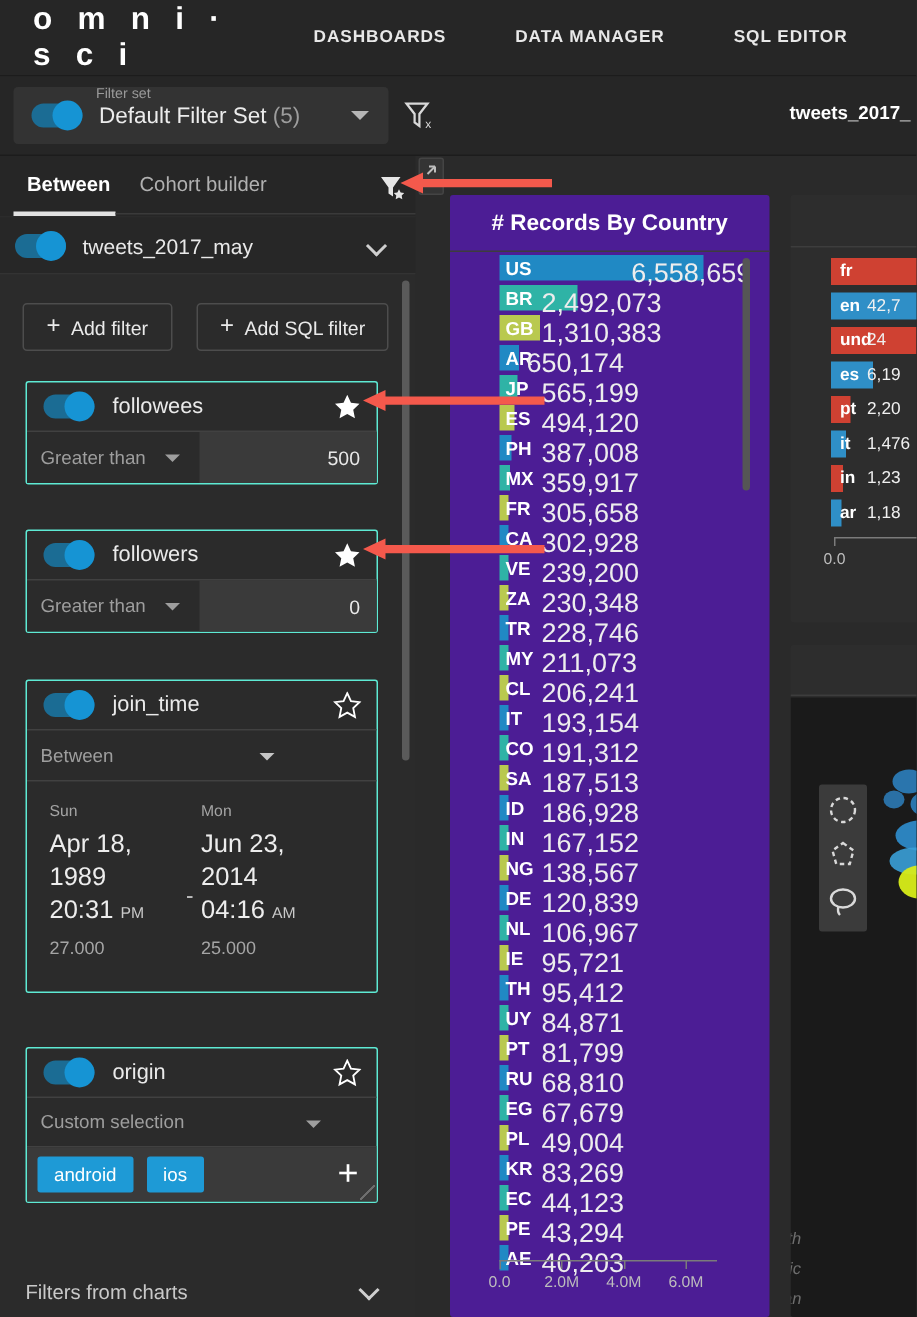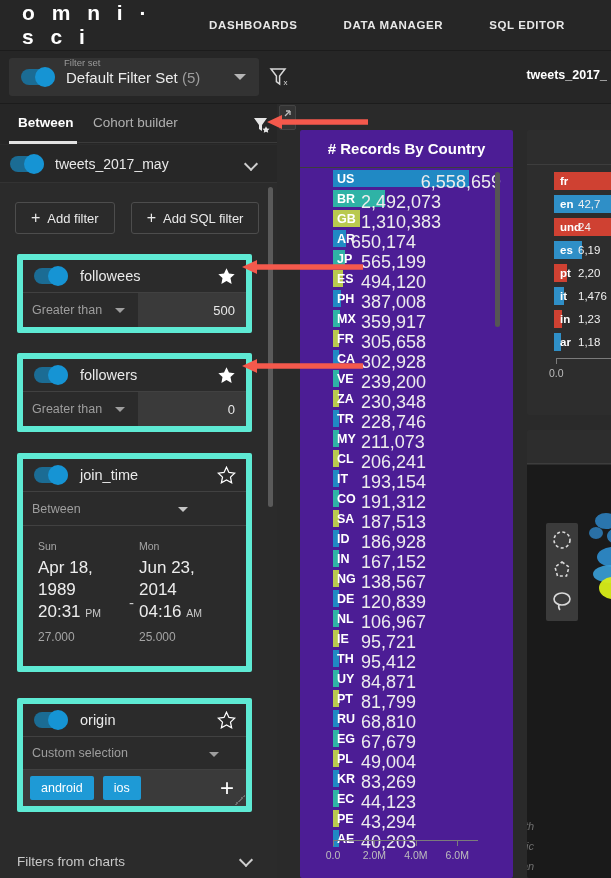--- a/index.html
+++ b/index.html
@@ -122,21 +122,21 @@
     height: 32px; border: 1px solid #4d4d4d; border-radius: 3px;
     background: transparent; color: #eaeaea; font-size: 13px;
     display: flex; align-items: center; justify-content: center;
     gap: 7px; cursor: pointer; padding: 0 15px;
   }
   .plus-sm { font-size: 16px; font-weight: 300; line-height: 1; }
 
   
   .fcard {
     position: absolute; left: 17px; width: 235px;
-    border: 6px solid #5eead4; border-radius: 2px; background: #2b2b2b;
+    border: 1px solid #5eead4; border-radius: 2px; background: #2b2b2b;
   }
   .fcard-head {
     height: 33px; display: flex; align-items: center;
     border-bottom: 1px solid #414141; position: relative;
   }
   .fcard-head .toggle { margin-left: 11px; }
   .fcard-name { margin-left: 12px; font-size: 14.5px; color: #eaeaea; }
   .star { position: absolute; right: 10px; top: 7px; cursor: pointer; }
 
   .fcard-body { display: flex; height: 34px; background: #2b2b2b; }

